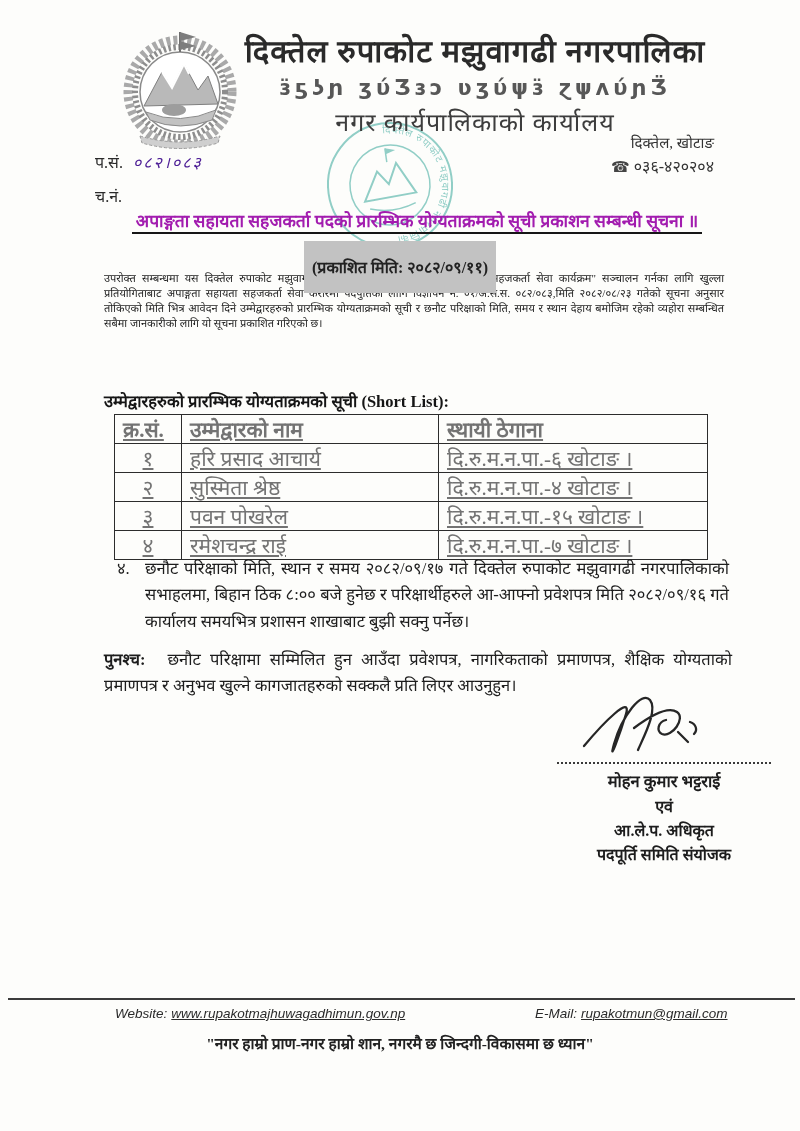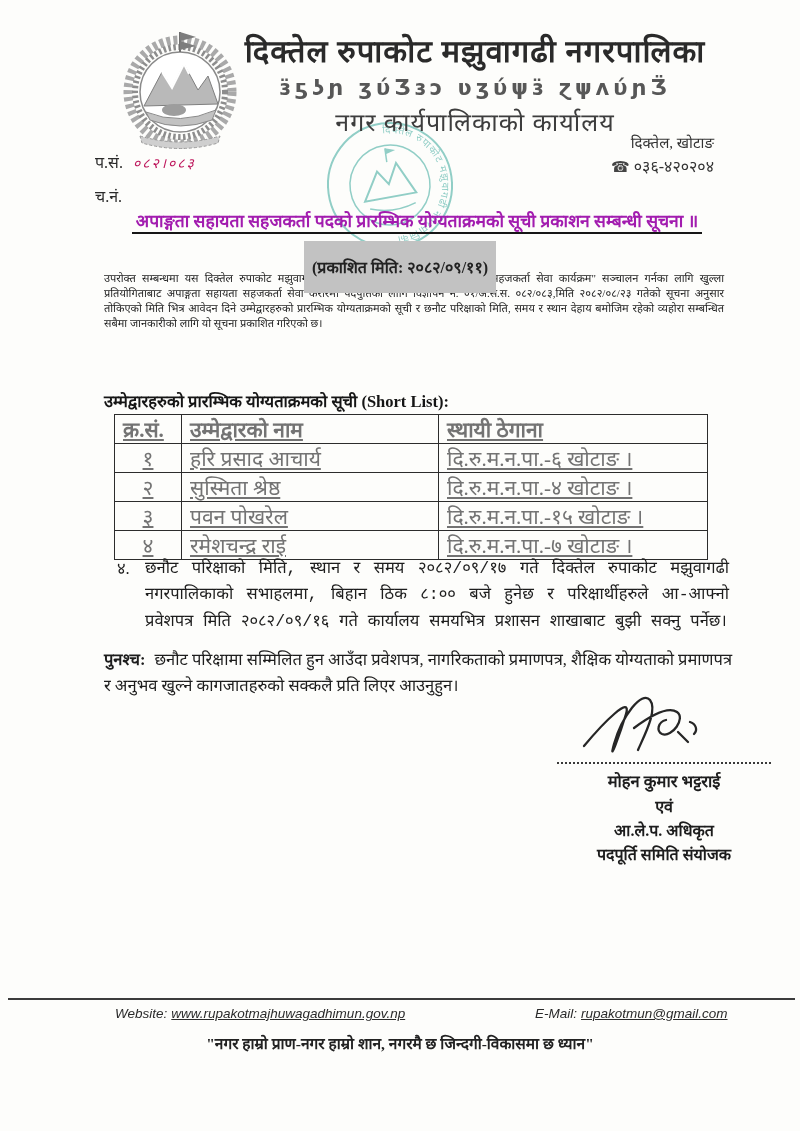--- a/index.html
+++ b/index.html
@@ -16,44 +16,44 @@
   .logo{position:absolute;left:104px;top:26px;width:152px;height:128px;}
   .header-text{position:absolute;left:180px;right:30px;top:34px;text-align:center;}
   .muni-name{font-size:31px;font-weight:bold;color:#2a2a2a;letter-spacing:1px;line-height:1.15;}
   .muni-script{font-family:"DejaVu Sans",sans-serif;font-size:21px;font-weight:bold;color:#575757;letter-spacing:4px;margin-top:6px;}
   .office-name{font-size:25px;color:#3d3d3d;margin-top:4px;letter-spacing:1px;}
   .location-block{position:absolute;right:86px;top:133px;text-align:right;font-size:15px;color:#333;line-height:1.45;}
   .phone-line{font-size:16px;}
   .phone-icon{font-family:"DejaVu Sans",sans-serif;font-size:15px;margin-right:4px;color:#444;}
   .refs{position:absolute;left:95px;top:151px;font-size:16px;color:#2b2b2b;}
   .ref-line{margin-bottom:12px;}
-  .ref-val{font-size:14px;color:#be185d;letter-spacing:2px;font-style:italic;margin-left:6px;text-align:right;}
+  .ref-val{font-size:16px;color:#4c1d95;letter-spacing:2px;font-style:italic;margin-left:6px;text-align:right;}
   
   .stamp{position:absolute;left:315px;top:110px;width:150px;height:150px;opacity:.68;transform:rotate(-8deg);}
   
   .title-block{position:absolute;left:0;right:0;top:208px;text-align:center;z-index:2;}
   .notice-title{display:inline-block;font-size:17.5px;font-weight:bold;color:#a21caf;border-bottom:2px solid #161616;padding:0 4px 0;margin-left:34px;}
   .pub-date{display:inline-block;margin-top:7px;background:#c2c2c2;padding:15px 8px;font-size:16px;font-weight:bold;color:#222;}
   
   .body-par{position:absolute;left:104px;width:620px;top:271px;font-size:11px;line-height:1.37;text-align:justify;color:#1d1d1d;}
   .shortlist-heading{position:absolute;left:104px;top:389px;font-size:16.5px;font-weight:bold;color:#151515;}
   
   .cand-table{position:absolute;left:114px;top:414px;border-collapse:collapse;font-size:21px;color:#737373;text-decoration:underline;}
   .cand-table th,.cand-table td{border:1.8px solid #2c2c2c;padding:0 8px;height:24px;text-align:left;vertical-align:middle;}
   .cand-table th{font-weight:bold;}
   .col-sn{width:50px;}
   .col-name{width:240px;}
   .col-addr{width:252px;}
   .cand-table td.sn{text-align:center;}
   
   .item4{position:absolute;left:117px;width:612px;top:556px;display:flex;font-size:16.5px;line-height:1.6;text-align:justify;}
   .item4-num{flex:0 0 28px;}
-  .item4-text{flex:1;font-family:Liberation Mono, monospace;}
+  .item4-text{flex:1;}
   .postscript{position:absolute;left:104px;width:628px;top:647px;font-size:16.5px;line-height:1.55;text-align:justify;}
-  .ps-label{font-weight:bold;margin-right:9px;font-family:Liberation Serif, serif;}
+  .ps-label{font-weight:bold;margin-right:22px;font-family:Liberation Serif, serif;}
   
   .sig-block{position:absolute;left:545px;top:688px;width:238px;text-align:center;}
   .sig-svg{display:block;margin:0 auto;}
   .sig-dots{width:214px;margin:2px auto 6px;border-bottom:2.5px dotted #3a3a3a;}
   .sig-name{font-size:16.5px;font-weight:bold;line-height:1.5;}
   .sig-role{font-size:16px;font-weight:bold;line-height:1.5;}
   
   .footer-rule{position:absolute;left:8px;right:5px;top:998px;border-top:2.5px solid #3c3c3c;}
   .footer-row{position:absolute;left:0;right:0;top:1006px;font-family:"Liberation Sans",sans-serif;font-style:italic;font-size:13.5px;color:#2a2a2a;}
   .website{position:absolute;left:115px;}

